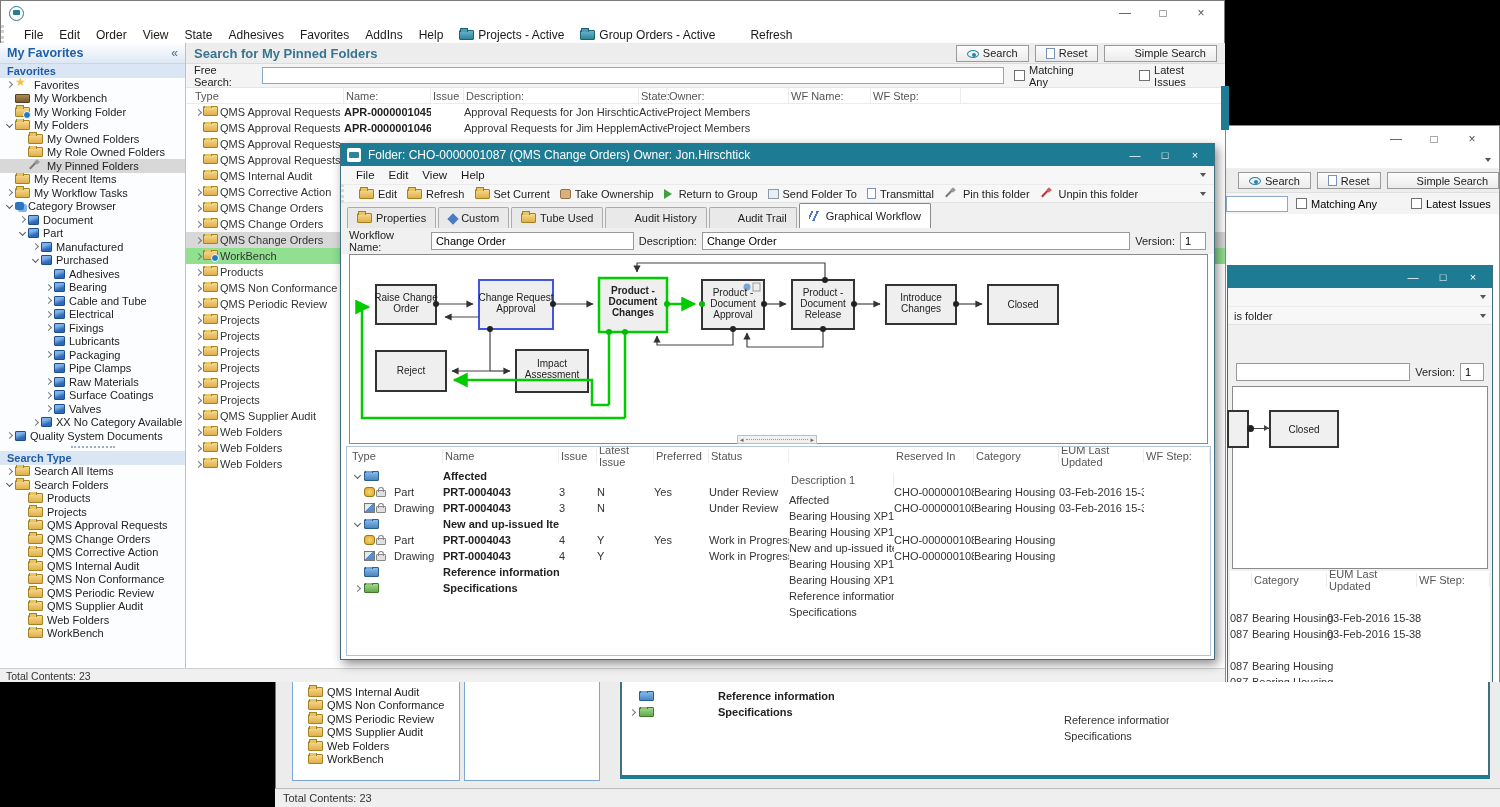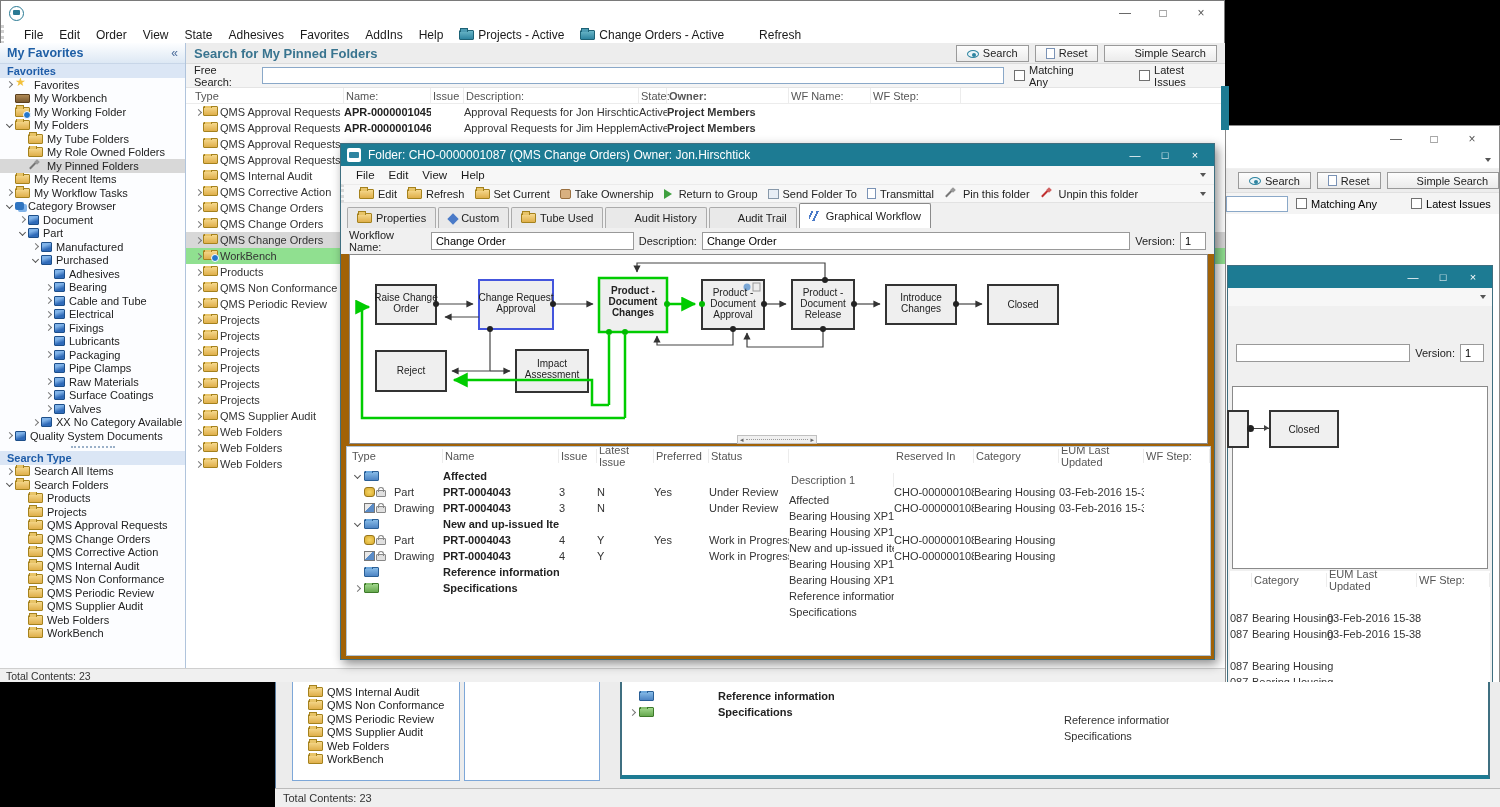--- a/index.html
+++ b/index.html
@@ -74,29 +74,29 @@
   #c-head { height:21px; background:#ededed; border-bottom:1px solid #dcdcdc; display:flex; align-items:center; padding:0 8px; }
   #c-title { color:#39748f; font-weight:bold; font-size:13px; }
   .btnbar { margin-left:auto; display:flex; }
   .btn { height:17px; border:1px solid #9a9a9a; background:linear-gradient(#fdfdfd,#ebebeb); font-size:11px; color:#222; display:flex; align-items:center; padding:0 10px; margin-left:6px; white-space:nowrap; }
   .btn .tic { margin-right:4px; }
   #c-search { height:24px; background:#f4f4f4; border-bottom:1px solid #e4e4e4; display:flex; align-items:center; font-size:11px; color:#222; padding:0 8px; }
   #fsearch { width:760px; height:17px; border:1px solid #8aa8c8; font-size:11px; padding:0 3px; margin-left:6px; }
   .cbwrap { display:flex; align-items:center; }
   #mt-head { height:16px; display:flex; align-items:center; font-size:11px; color:#555; padding-left:7px; border-bottom:1px solid #ececec; }
   #mt-head > span { border-right:1px solid #ececec; height:100%; display:flex; align-items:center; padding-left:2px; }
-  .h-type{width:151px;} .c-name{width:87px;} .c-issue{width:33px;} .c-desc{width:175px;} .c-state{width:28px;} .c-owner{width:122px;font-weight:bold;} .c-wfn{width:82px;} .c-wfs{width:90px;}
+  .h-type{width:151px;} .c-name{width:87px;} .c-issue{width:33px;} .c-desc{width:175px;} .c-state{width:28px;} .c-owner{width:122px;} .c-wfn{width:82px;} .c-wfs{width:90px;}
   .mrow { height:16px; display:flex; align-items:center; font-size:11px; color:#333; padding-left:7px; white-space:nowrap; }
   .c-exp{width:10px; flex:none;} .c-ic{width:17px; flex:none;} .c-type{width:124px;}
   .mrow .c-name { font-weight:bold; color:#222; }
   .mrow > span { overflow:hidden; }
   #mw-status { left:0; top:668px; width:1225px; height:14px; background:#f0f0f0; border-top:1px solid #cfcfcf; font-size:10.5px; color:#333; display:flex; align-items:center; padding-left:6px; z-index:31; }
 
   
-  #dlg { left:340px; top:143px; width:875px; height:517px; background:#a16207; border:1px solid #3f6f80; box-shadow:3px 4px 10px rgba(0,0,0,.45); z-index:40; }
+  #dlg { left:340px; top:143px; width:875px; height:517px; background:#ffffff; border:1px solid #3f6f80; box-shadow:3px 4px 10px rgba(0,0,0,.45); z-index:40; }
   .dtitle { height:22px; background:#1d7b93; color:#fff; display:flex; align-items:center; font-size:12px; padding:0 6px; gap:7px; }
   .dic { width:14px; height:14px; background:#fff; border-radius:2px; position:relative; flex:none; }
   .dic::before { content:""; position:absolute; left:2px; top:4px; width:10px; height:6px; background:#2e84a0; border-radius:1px; }
   .dctl { width:26px; text-align:center; font-size:11px; color:#fff; }
   .dmenu { height:18px; background:#f7f7f7; display:flex; align-items:center; font-size:11.5px; color:#1a1a1a; padding:0 8px; }
   .dmenu .mitem { padding:0 7px; }
   .dtool { height:19px; background:#f7f7f7; border-top:1px solid #ebebeb; border-bottom:1px solid #e2e2e2; display:flex; align-items:center; font-size:11px; color:#222; padding:0 8px 0 10px; border-left:3px dotted #d8d8d8; }
   .titem { display:flex; align-items:center; padding:0 5px; white-space:nowrap; }
   .dtabs { height:25px; display:flex; align-items:flex-end; padding-left:6px; background:#f0f0f0; gap:2px; }
   .tab { height:21px; display:flex; align-items:center; padding:0 9px; font-size:11px; color:#222; border:1px solid #ababab; border-bottom:none; background:#e9e9e9; border-radius:2px 2px 0 0; white-space:nowrap; }
@@ -193,21 +193,21 @@
         </span>
       </span>
     <span style="display:flex">
 
     <span class="mitem">
           <span class="tic ft"></span>
           <span>Projects - Active</span>
         </span>
         <span class="mitem">
           <span class="tic ft"></span>
-          <span>Change Orders - Active</span>
+          <span>Group Orders - Active</span>
         </span>
         <span class="mitem">
           <span class="tic none"></span>
           <span>Refresh</span>
         </span>
       </span>
   </div>
 
 </div>
 <div id="mw-status" class="abs">
@@ -243,21 +243,21 @@
       <div class="trow">
         <span class="tind" style="width: 0px;"></span>
         <span class="texp exp-open"></span>
         <span class="tic fy"></span>
         <span>My Folders</span>
       </div>
       <div class="trow">
         <span class="tind" style="width: 13px;"></span>
         <span class="texp"></span>
         <span class="tic fy"></span>
-        <span>My Tube Folders</span>
+        <span>My Owned Folders</span>
       </div>
       <div class="trow">
         <span class="tind" style="width: 13px;"></span>
         <span class="texp"></span>
         <span class="tic fy"></span>
         <span>My Role Owned Folders</span>
       </div>
       <div class="trow sel-gray">
         <span class="tind" style="width: 13px;"></span>
         <span class="texp"></span>
@@ -838,20 +838,24 @@
   <div class="dtitle">
     <span class="wctl-group" style="gap:4px">
       <span class="dctl">—</span>
       <span class="dctl">□</span>
       <span class="dctl">×</span>
     </span>
   </div>
   <div class="dmenu">
       <span class="caret" style="margin-left:auto"></span>
     </div>
+  <div class="dtool">
+    <span>is folder</span>
+    <span class="caret" style="margin-left:auto"></span>
+  </div>
   <div style="height:32px;background:#f0f0f0"></div>
   <div class="dwfrow" style="height:30px">
     <input class="din" style="flex: 1 1 0%;">
     <span>Version:</span>
     <input class="din" style="width: 24px;" value="1">
   </div>
   <div id="d2canvas">
     <div class="cutbox"></div>
     <div class="carrow"></div>
     <div class="closedbox">Closed</div>

